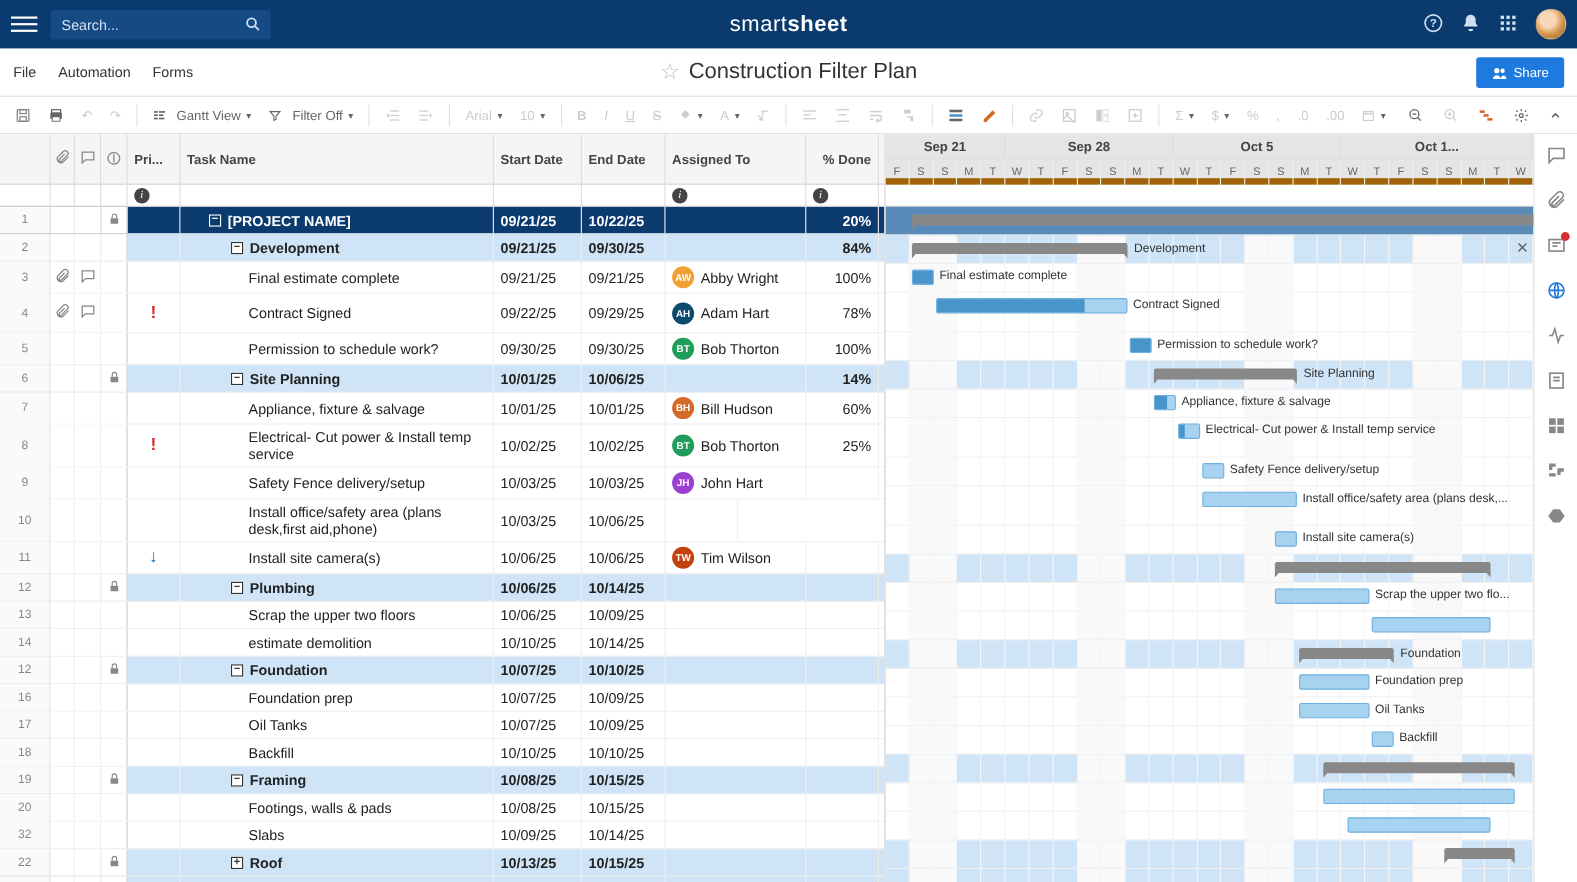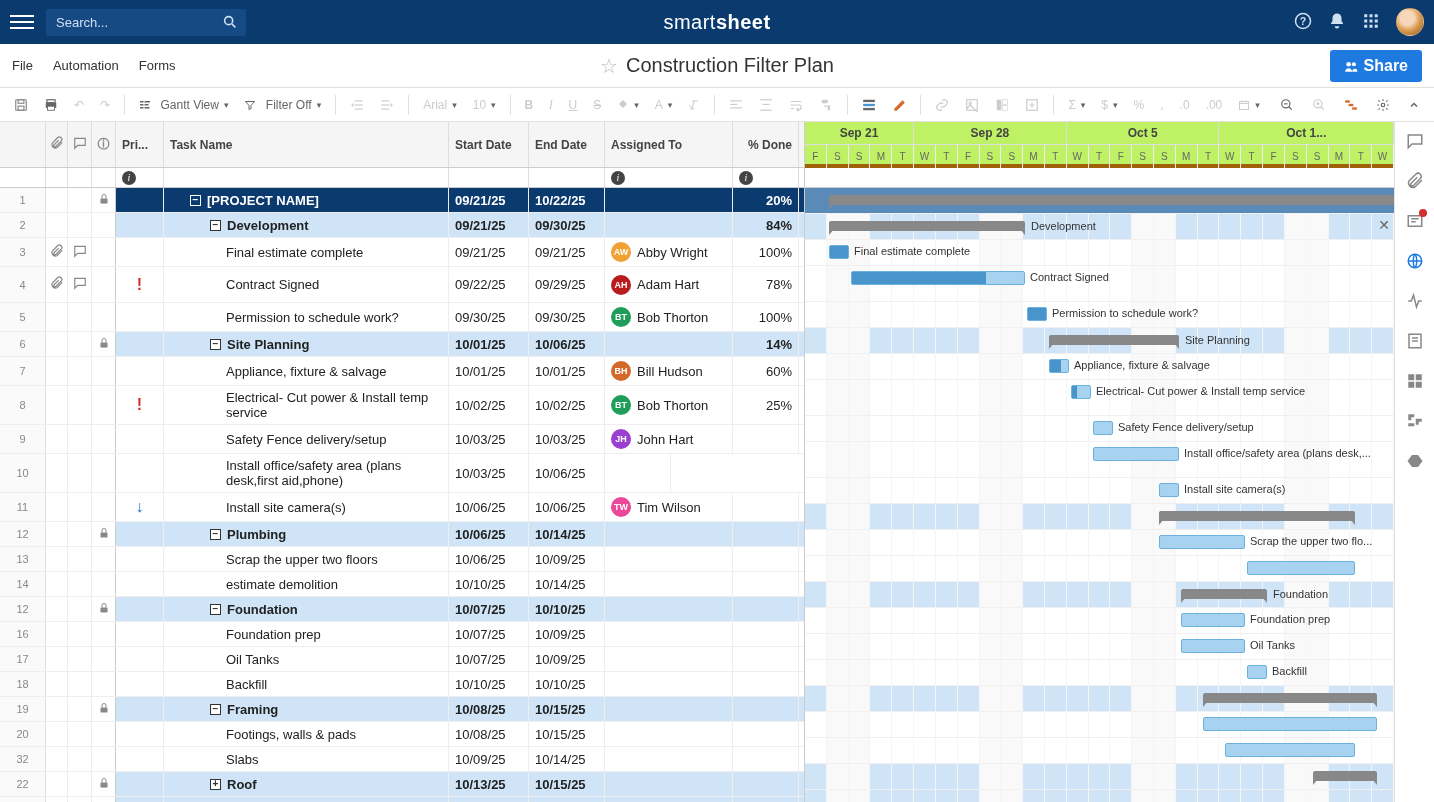--- a/index.html
+++ b/index.html
@@ -18,21 +18,21 @@
 .top-right { margin-left: auto; display: flex; align-items: center; gap: 16px; }
 .top-right .icon { color: #cfe0f1; cursor: pointer; }
 .avatar { width: 28px; height: 28px; border-radius: 50%; background: radial-gradient(circle at 40% 35%, #f7d7b9 30%, #d99a4d 55%, #8a5b2d 100%); border: 1px solid #fff3; }
 
 
 .titlebar { height: 44px; display: flex; align-items: center; border-bottom: 1px solid #e0e0e0; padding: 0 12px; }
 .titlebar-menu { display: flex; gap: 20px; }
 .titlebar-menu span { cursor: pointer; color: #333; }
 .title-center { position: absolute; left: 50%; transform: translateX(-50%); display: flex; align-items: center; gap: 8px; font-size: 20px; color: #333; }
 .star-icon { color: #bbb; }
-.share-btn { margin-left: auto; background: #1f7ae0; color: #fff; padding: 7px 14px; border-radius: 3px; font-size: 16px; display: flex; align-items: center; gap: 6px; cursor: pointer; border: none; font-weight: 700; }
+.share-btn { margin-left: auto; background: #1f7ae0; color: #fff; padding: 7px 14px; border-radius: 3px; font-size: 12px; display: flex; align-items: center; gap: 6px; cursor: pointer; border: none; font-weight: 400; }
 
 
 .toolbar { height: 34px; border-bottom: 1px solid #e0e0e0; display: flex; align-items: center; padding: 0 8px; gap: 4px; color: #666; font-size: 12px; }
 .toolbar .tb-btn { padding: 3px 6px; cursor: pointer; border-radius: 2px; display: inline-flex; align-items: center; gap: 3px; }
 .toolbar .sep { width: 1px; height: 20px; background: #e0e0e0; margin: 0 4px; }
 .toolbar .disabled { color: #ccc; }
 .dropdown-caret::after { content: "▾"; font-size: 9px; margin-left: 2px; color: #666; }
 
 
 .main { display: flex; height: calc(802px - 44px - 44px - 34px); position: relative; }
@@ -88,21 +88,21 @@
 .contact-chip { width: 20px; height: 20px; border-radius: 50%; color: #fff; font-size: 9px; font-weight: 700; display: inline-flex; align-items: center; justify-content: center; margin-right: 6px; flex-shrink: 0; }
 
 .priority-high { color: #d32f2f; font-weight: 900; font-size: 16px; }
 .priority-low { color: #1976d2; font-weight: 900; font-size: 16px; }
 
 .lock-icon { color: #888; font-size: 12px; }
 .attach-icon { color: #888; font-size: 14px; }
 .comment-icon { color: #888; font-size: 12px; }
 
 
-.gantt-header { height: 46px; border-bottom: 4px solid #a16207; position: relative; background: #bef264; }
+.gantt-header { height: 46px; border-bottom: 6px solid #a16207; position: relative; background: #e5e5e5; }
 .gantt-months { display: flex; height: 23px; border-bottom: 1px solid #ddd; }
 .gantt-month { border-right: 1px solid #ddd; text-align: center; font-size: 12px; font-weight: 600; color: #444; line-height: 23px; }
 .gantt-days { display: flex; height: 23px; }
 .gantt-day { width: 22px; border-right: 1px solid #eee; text-align: center; font-size: 10px; color: #666; line-height: 23px; }
 .gantt-close { position: absolute; right: 4px; top: 49px; font-size: 14px; color: #666; cursor: pointer; z-index: 10; }
 
 .gantt-spacer { height: 20px; border-bottom: 1px solid #ccc; background: #fff; position: relative; }
 
 .gantt-body { position: relative; }
 .gantt-row { height: 26px; border-bottom: 1px solid #f0f0f0; position: relative; display: flex; }
@@ -501,21 +501,21 @@
             <span class="priority-high">!</span>
           </div>
   <div class="cell col-task">
             <div class="indent-3" style="display:flex;align-items:center;">
               <span>Contract Signed</span>
             </div>
           </div>
     <div class="cell col-start">09/22/25</div>
     <div class="cell col-end">09/29/25</div>
   <div class="cell col-assigned">
-            <span class="contact-chip" style="background:#b91c1c;">AH</span>
+            <span class="contact-chip" style="background:#0c4a6e;">AH</span>
             <span>Adam Hart</span>
           </div>
           <div class="cell col-done">78%</div>
         </div>
         <div class="row" style="">
     <div class="cell col-rownum">5</div>
     <div class="cell col-icon1"></div>
     <div class="cell col-icon2"></div>
     <div class="cell col-icon3"></div>
     <div class="cell col-pri"></div>
@@ -637,21 +637,21 @@
             <span class="priority-low">↓</span>
           </div>
   <div class="cell col-task">
             <div class="indent-3" style="display:flex;align-items:center;">
               <span>Install site camera(s)</span>
             </div>
           </div>
     <div class="cell col-start">10/06/25</div>
     <div class="cell col-end">10/06/25</div>
   <div class="cell col-assigned">
-            <span class="contact-chip" style="background:#ec4899;">TW</span>
+            <span class="contact-chip" style="background:#c2410c;">TW</span>
             <span>Tim Wilson</span>
           </div>
           <div class="cell col-done"></div>
         </div>
         <div class="row row-section" style="">
     <div class="cell col-rownum">12</div>
     <div class="cell col-icon1"></div>
     <div class="cell col-icon2"></div>
     <div class="cell col-icon3">
             <span class="lock-icon"><svg width="12" height="12" viewBox="0 0 24 24" fill="#888">

